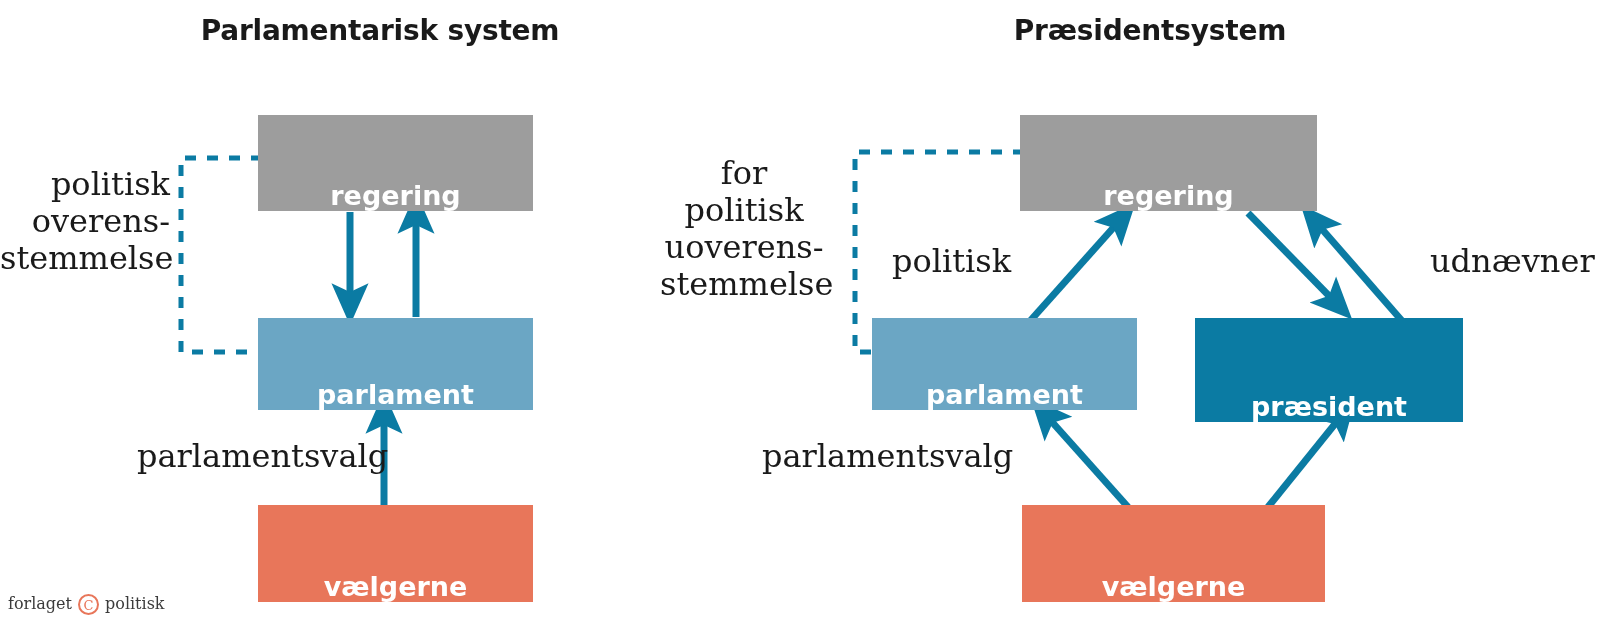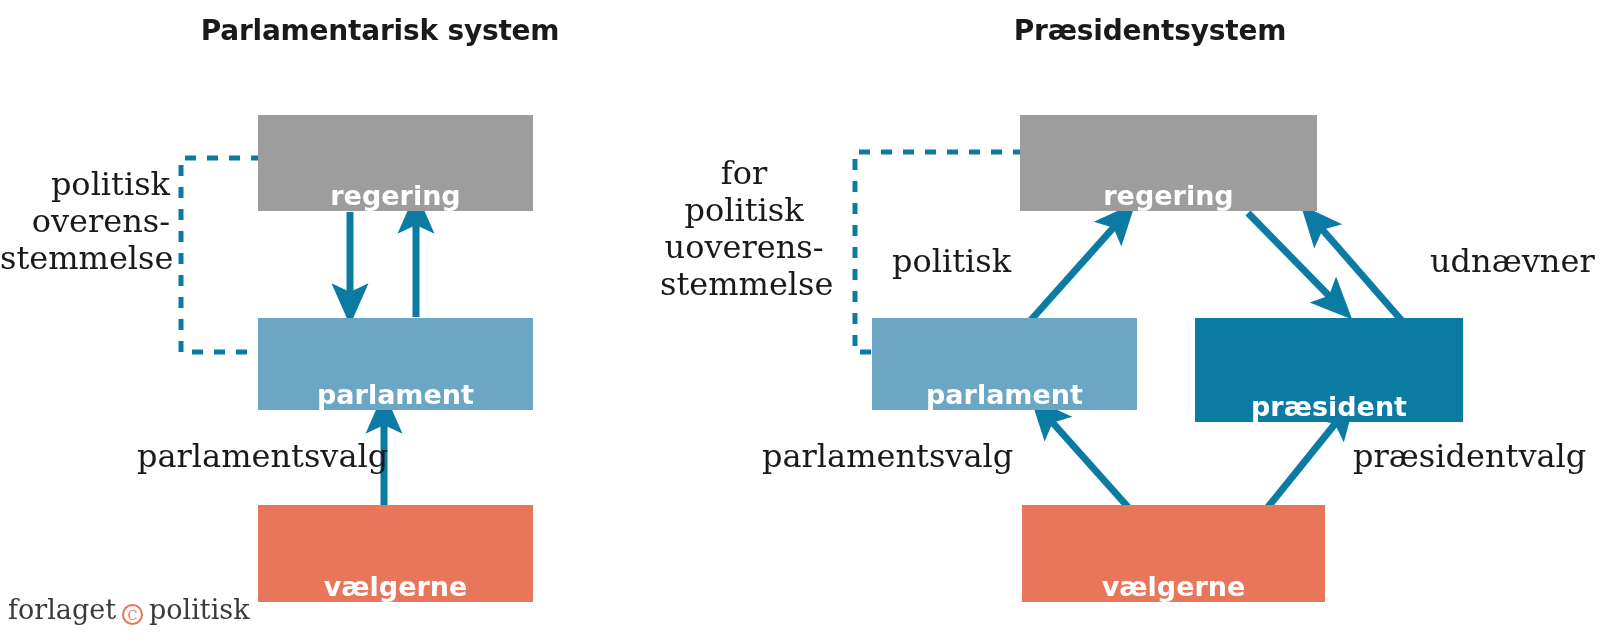--- a/index.html
+++ b/index.html
@@ -62,23 +62,23 @@
   }
   .edge-label.multiline {
     white-space: normal;
     text-align: center;
   }
   .footer-logo {
     position: absolute;
     left: 8px;
     top: 594px;
     display: flex;
-    align-items: flex-end;
+    align-items: flex-start;
     font-family: "DejaVu Serif", serif;
-    font-size: 27px;
+    font-size: 16px;
     color: #3b3b3b;
   }
   .logo-word { display: inline-block; }
   .logo-c {
     display: inline-block;
     width: 21px;
     height: 21px;
     border: 2px solid #e8765a;
     border-radius: 50%;
     position: relative;
@@ -195,21 +195,20 @@
     <div>uoverens-</div>
     <div>stemmelse</div>
   </div>
 
   <div class="edge-label" style="left:892px; top:243px;">politisk</div>
 
   <div class="edge-label" style="left:1430px; top:243px;">udnævner</div>
 
   <div class="edge-label" style="left:762px; top:438px;">parlamentsvalg</div>
 
-  <div class="edge-label" style="left:1353px; top:438px;">præsidentvalg</div>
 
   <div class="footer-logo">
     <span class="logo-word">forlaget</span>
     <span class="logo-c"></span>
     <span class="logo-word">politisk</span>
   </div>
 
 </div>
 
 </body></html>

